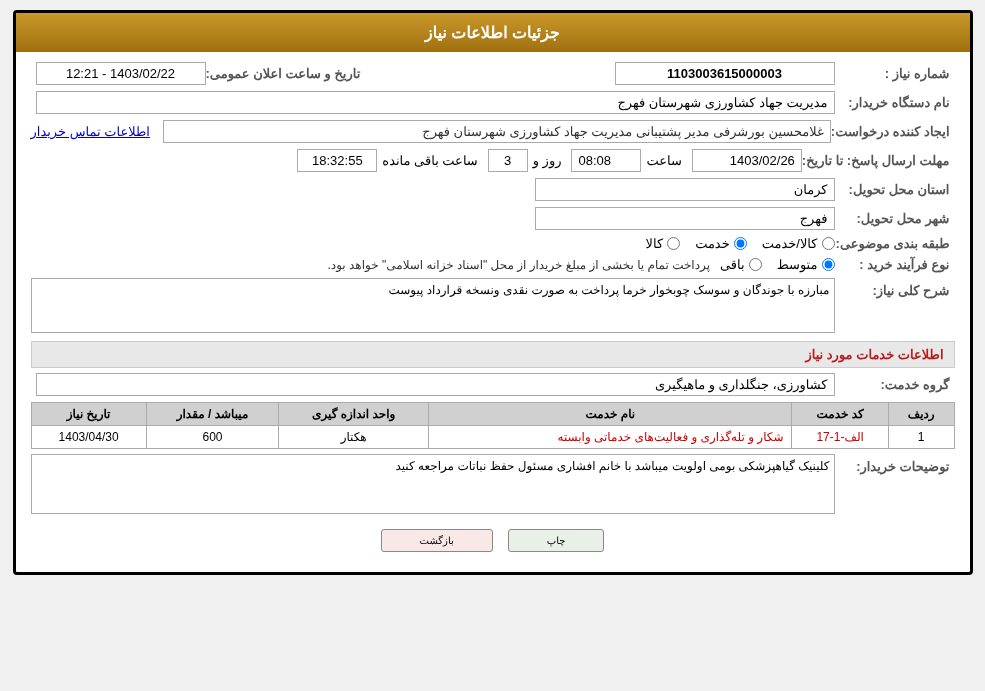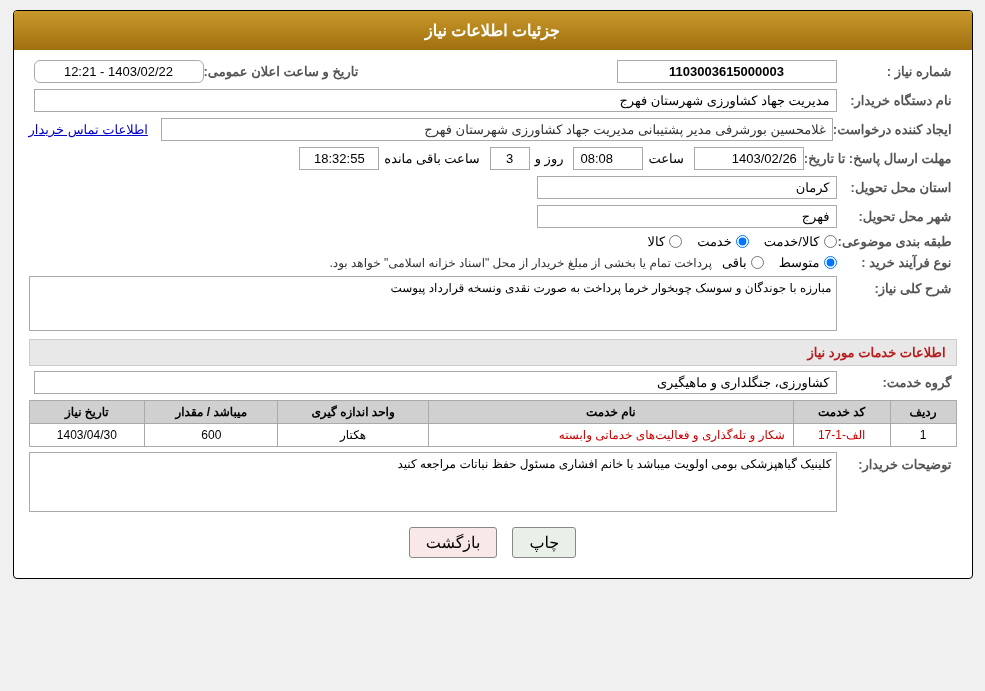--- a/index.html
+++ b/index.html
@@ -10,21 +10,21 @@
       background: #f0f0f0;
       display: flex;
       justify-content: center;
       align-items: flex-start;
       min-height: 691px;
       padding: 10px;
     }
     .container {
       width: 960px;
       background: #fff;
-      border: 1px solid #000000;
+      border: 3px solid #000000;
       border-radius: 4px;
       overflow: hidden;
     }
     .header {
       background: #b8860b;
       background: linear-gradient(to bottom, #c9982a, #a07010);
       color: #fff;
       text-align: center;
       padding: 10px;
       font-size: 16px;
@@ -128,22 +128,22 @@
     .table-wrapper td.code {
       color: #cc0000;
     }
     .button-row {
       display: flex;
       justify-content: center;
       gap: 15px;
       margin: 15px 0 10px 0;
     }
     .btn {
-      padding: 5px 16px;
-      font-size: 16px;
+      padding: 5px 38px;
+      font-size: 10px;
       font-family: Tahoma, Arial, sans-serif;
       cursor: pointer;
       border: 1px solid #888;
       border-radius: 3px;
     }
     .btn-print {
       background: #e8f0e8;
     }
     .btn-back {
       background: #f8e8e8;
@@ -156,21 +156,21 @@
   <div class="header">
     <span>جزئیات اطلاعات نیاز</span>
   </div>
   <div class="content">
 
     <div class="row">
       <span class="label">شماره نیاز :</span>
       <div class="value-box" style="max-width:220px; text-align:center; font-weight:bold;">1103003615000003</div>
       <span style="flex:1;"></span>
       <span class="label" style="min-width:auto;">تاریخ و ساعت اعلان عمومی:</span>
-      <div class="value-box narrow" style="min-width:170px; text-align:center;border-radius:6px;">1403/02/22 - 12:21</div>
+      <div class="value-box narrow" style="min-width:170px; text-align:center;">1403/02/22 - 12:21</div>
     </div>
 
     <div class="row">
       <span class="label">نام دستگاه خریدار:</span>
       <div class="value-box">مدیریت جهاد کشاورزی شهرستان فهرج</div>
     </div>
 
     <div class="row">
       <span class="label">ایجاد کننده درخواست:</span>
       <div class="value-box" style="flex:1; color:#333;">غلامحسین بورشرفی مدیر پشتیبانی مدیریت جهاد کشاورزی شهرستان فهرج</div>

